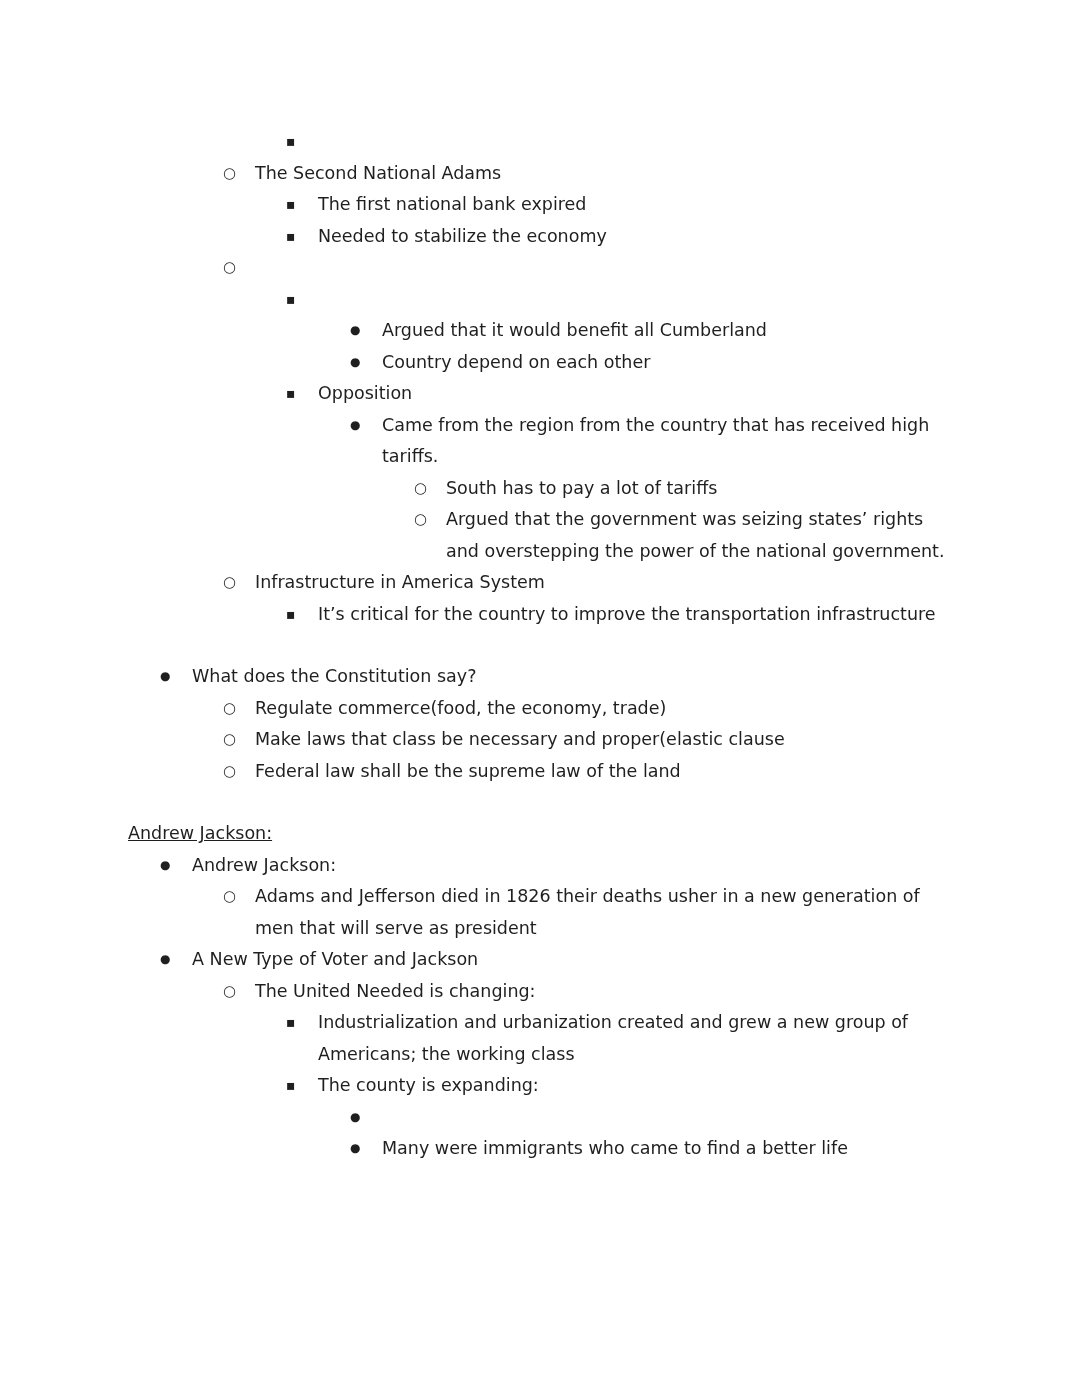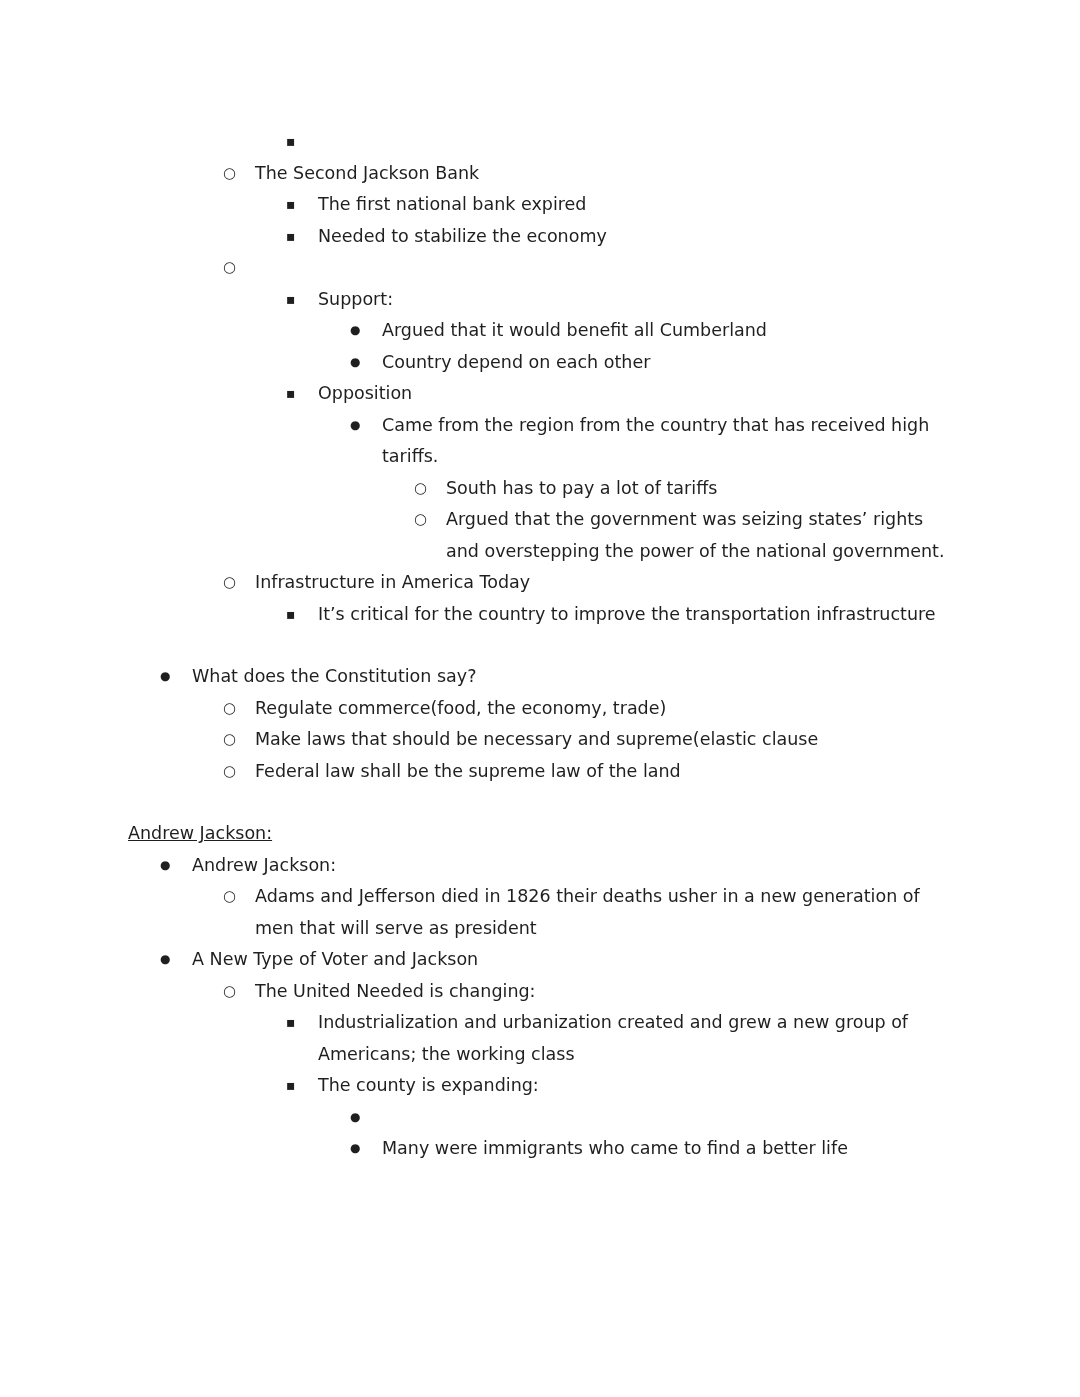--- a/index.html
+++ b/index.html
@@ -38,36 +38,35 @@
 </head>
 <body>
 
 <div class="page">
   <div id="doc-body">
       <div class="item lv3">
         <span class="bullet square">▪</span>
       </div>
       <div class="item lv2">
         <span class="bullet circle">○</span>
-        <span class="text">The Second Jackson Bank</span>
+        <span class="text">The Second National Adams</span>
       </div>
       <div class="item lv3">
         <span class="bullet square">▪</span>
         <span class="text">The first national bank expired</span>
       </div>
       <div class="item lv3">
         <span class="bullet square">▪</span>
         <span class="text">Needed to stabilize the economy</span>
       </div>
       <div class="item lv2">
         <span class="bullet circle">○</span>
       </div>
       <div class="item lv3">
         <span class="bullet square">▪</span>
-        <span class="text">Support:</span>
       </div>
       <div class="item lv4">
         <span class="bullet disc">●</span>
         <span class="text">Argued that it would benefit all Cumberland</span>
       </div>
       <div class="item lv4">
         <span class="bullet disc">●</span>
         <span class="text">Country depend on each other</span>
       </div>
       <div class="item lv3">
@@ -81,38 +80,38 @@
       <div class="item lv5">
         <span class="bullet circle">○</span>
         <span class="text">South has to pay a lot of tariffs</span>
       </div>
       <div class="item lv5">
         <span class="bullet circle">○</span>
         <span class="text">Argued that the government was seizing states’ rights and overstepping the power of the national government.</span>
       </div>
       <div class="item lv2">
         <span class="bullet circle">○</span>
-        <span class="text">Infrastructure in America Today</span>
+        <span class="text">Infrastructure in America System</span>
       </div>
       <div class="item lv3">
         <span class="bullet square">▪</span>
         <span class="text">It’s critical for the country to improve the transportation infrastructure</span>
       </div>
       <div class="spacer"></div>
       <div class="item lv1">
         <span class="bullet disc">●</span>
         <span class="text">What does the Constitution say?</span>
       </div>
       <div class="item lv2">
         <span class="bullet circle">○</span>
         <span class="text">Regulate commerce(food, the economy, trade)</span>
       </div>
       <div class="item lv2">
         <span class="bullet circle">○</span>
-        <span class="text">Make laws that should be necessary and supreme(elastic clause</span>
+        <span class="text">Make laws that class be necessary and proper(elastic clause</span>
       </div>
       <div class="item lv2">
         <span class="bullet circle">○</span>
         <span class="text">Federal law shall be the supreme law of the land</span>
       </div>
       <div class="spacer"></div>
       <div class="heading">Andrew Jackson:</div>
       <div class="item lv1">
         <span class="bullet disc">●</span>
         <span class="text">Andrew Jackson:</span>

